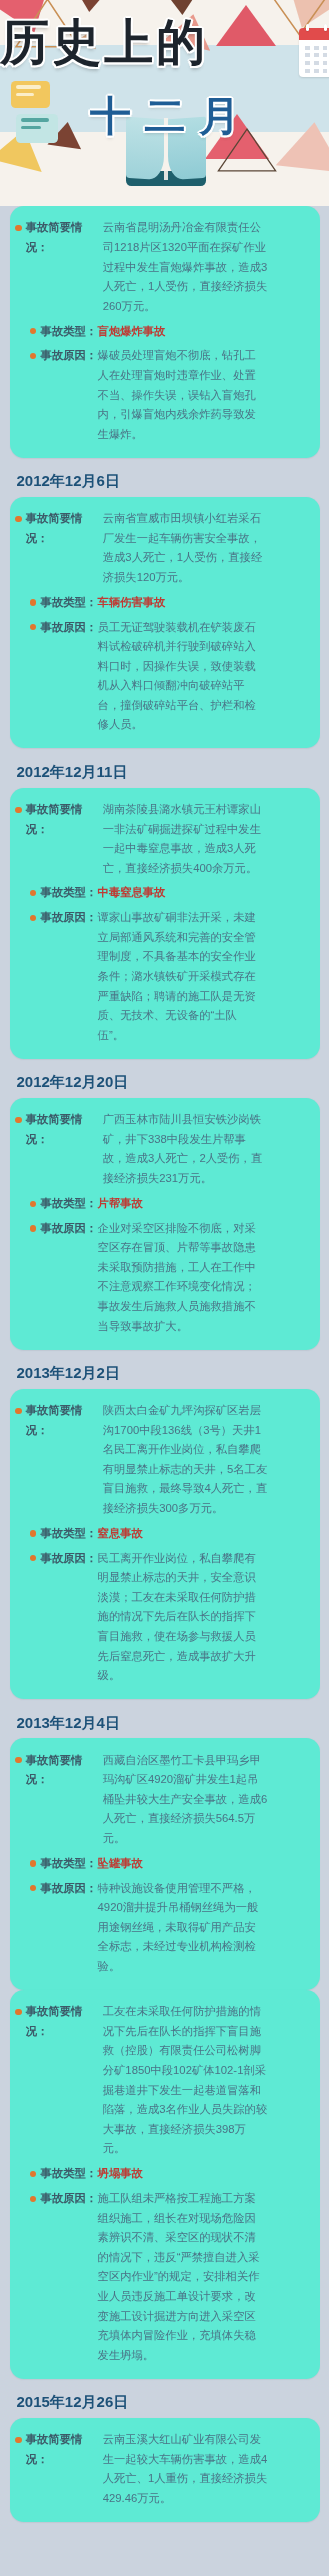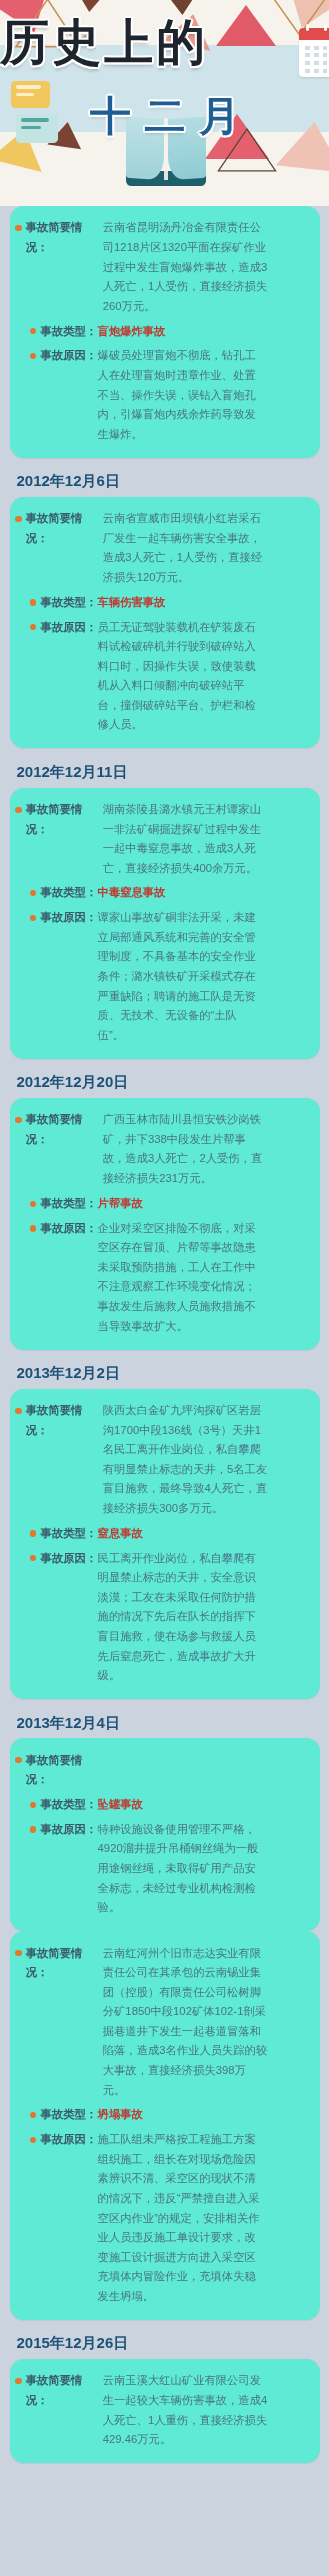--- a/index.html
+++ b/index.html
@@ -242,40 +242,41 @@
         </div>
       </div>
     </section>
 
     <section class="entry">
       <h2 class="entry-date">2013年12月4日</h2>
       <div class="card">
         <div class="row lvl1">
           <span class="bullet"></span>
           <span class="lbl lbl1">事故简要情况：</span>
+          <div class="val">西藏自治区墨竹工卡县甲玛乡甲玛沟矿区4920溜矿井发生1起吊桶坠井较大生产安全事故，造成6人死亡，直接经济损失564.5万元。</div>
         </div>
         <div class="row lvl2">
           <span class="bullet"></span>
           <span class="lbl lbl2">事故类型：</span>
           <div class="val type">坠罐事故</div>
         </div>
         <div class="row lvl2">
           <span class="bullet"></span>
           <span class="lbl lbl2">事故原因：</span>
           <div class="val">特种设施设备使用管理不严格，4920溜井提升吊桶钢丝绳为一般用途钢丝绳，未取得矿用产品安全标志，未经过专业机构检测检验。</div>
         </div>
       </div>
     </section>
 
     <section class="entry">
       <div class="card">
         <div class="row lvl1">
           <span class="bullet"></span>
           <span class="lbl lbl1">事故简要情况：</span>
-          <div class="val">云南红河州个旧市志达实业有限责任公司在其承包的云南锡业集团（控股）有限责任公司松树脚分矿1850中段102矿体102-1剖采掘巷道井下发生一起巷道冒落和陷落，造成3名作业人员失踪的较大事故，直接经济损失398万元。</div>
+          <div class="val">工友在未采取任何防护措施的情况下先后在队长的指挥下盲目施救（控股）有限责任公司松树脚分矿1850中段102矿体102-1剖采掘巷道井下发生一起巷道冒落和陷落，造成3名作业人员失踪的较大事故，直接经济损失398万元。</div>
         </div>
         <div class="row lvl2">
           <span class="bullet"></span>
           <span class="lbl lbl2">事故类型：</span>
           <div class="val type">坍塌事故</div>
         </div>
         <div class="row lvl2">
           <span class="bullet"></span>
           <span class="lbl lbl2">事故原因：</span>
           <div class="val">施工队组未严格按工程施工方案组织施工，组长在对现场危险因素辨识不清、采空区的现状不清的情况下，违反“严禁擅自进入采空区内作业”的规定，安排相关作业人员违反施工单设计要求，改变施工设计掘进方向进入采空区充填体内冒险作业，充填体失稳发生坍塌。</div>

